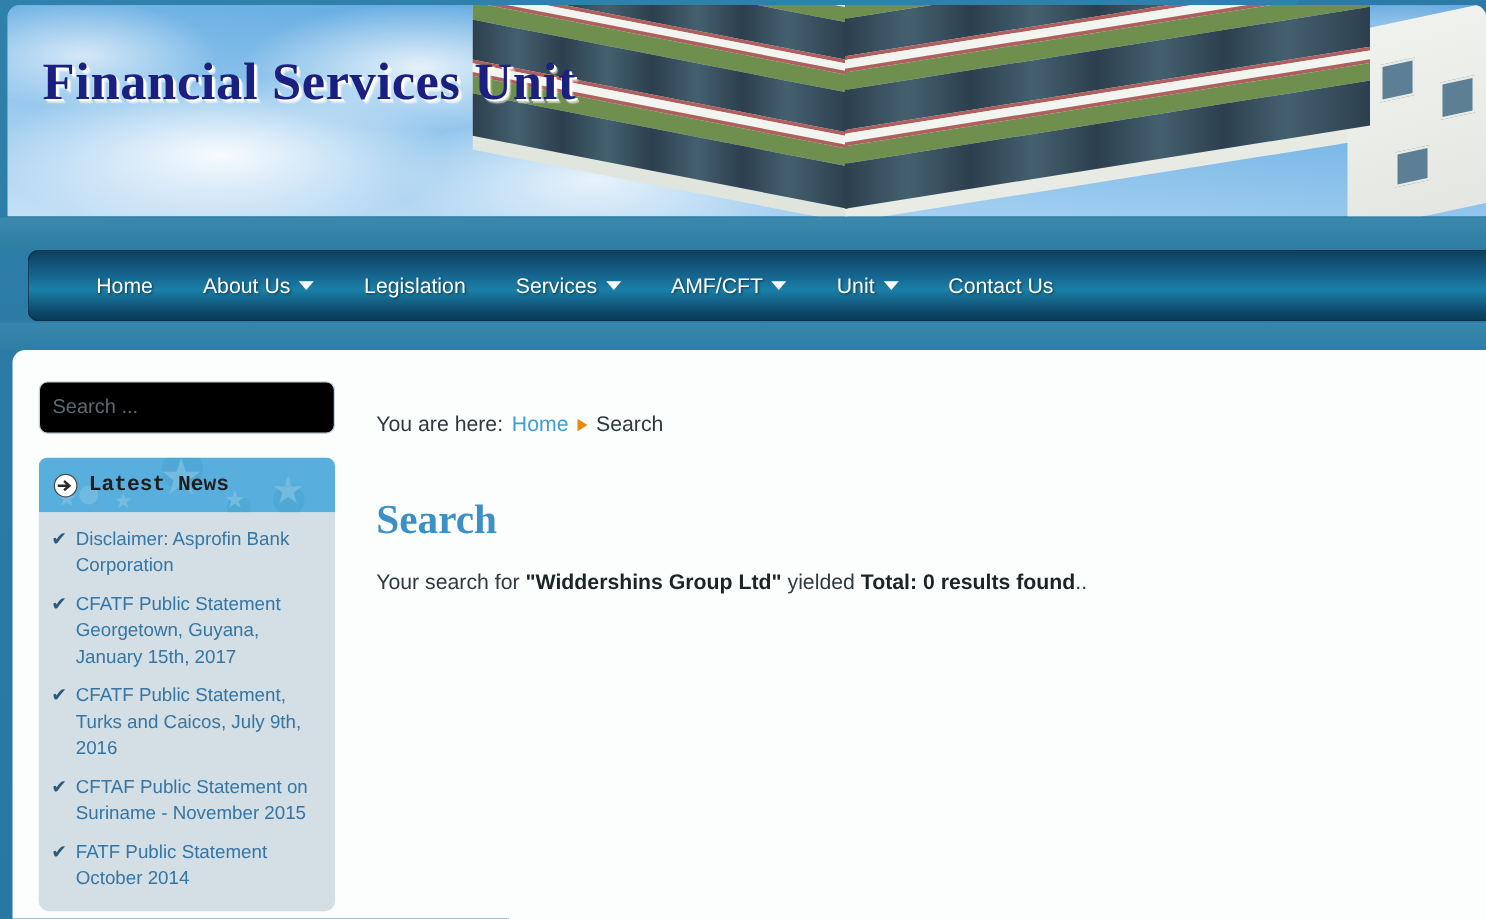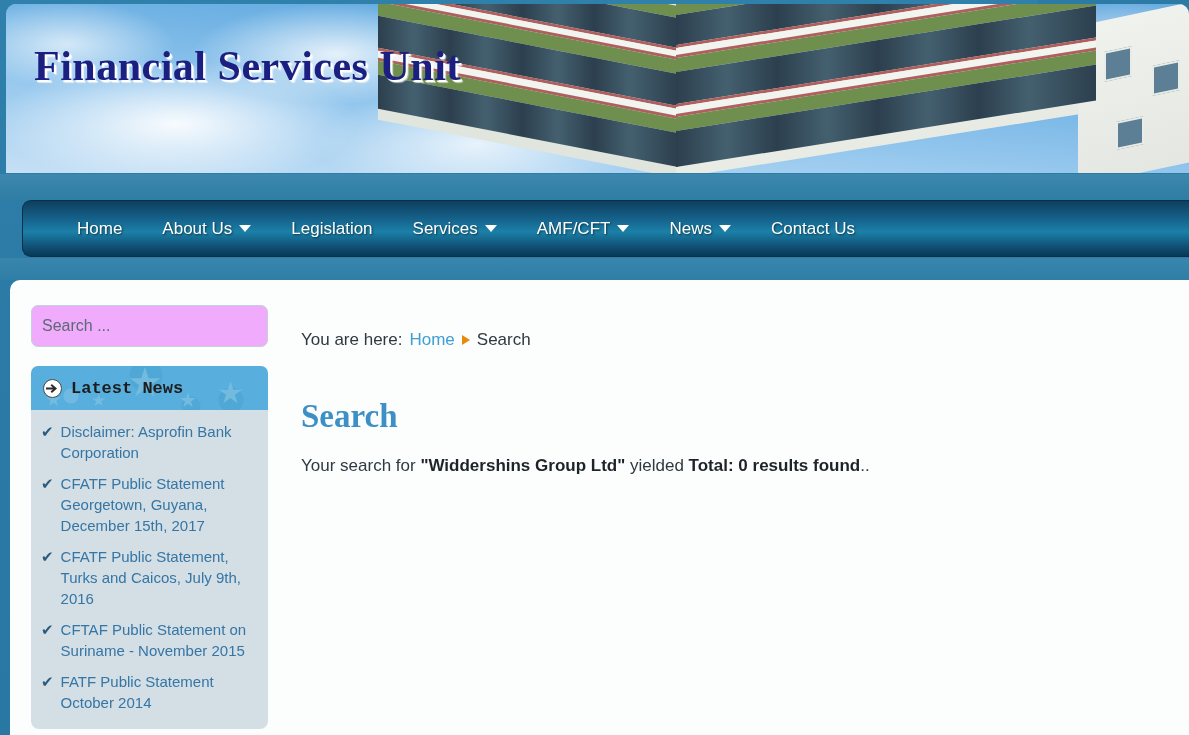--- a/index.html
+++ b/index.html
@@ -164,21 +164,21 @@
   
   .sidebar {
     position: absolute;
     left: 21px; top: 25px;
     width: 237px;
   }
   .search-box {
     width: 237px; height: 42px;
     border: 1px solid #c2d1da;
     border-radius: 7px;
-    background: #f0abfc;
+    background: #000000;
     padding: 0 10px;
     font-size: 16px;
     color: #5b6a73;
     font-family: "Liberation Sans", sans-serif;
     outline: none;
   }
   .search-box::placeholder { color: #5b6a73; opacity: 1; }
 
   .news-head {
     margin-top: 19px;
@@ -347,21 +347,21 @@
     </div>
     <div class="nav-item">
       <span>Services</span>
       <span class="caret"></span>
     </div>
     <div class="nav-item">
       <span>AMF/CFT</span>
       <span class="caret"></span>
     </div>
     <div class="nav-item">
-      <span>News</span>
+      <span>Unit</span>
       <span class="caret"></span>
     </div>
     <div class="nav-item">
       <span>Contact Us</span>
     </div>
   </div>
 
   <div class="nav-under"></div>
 
   <div class="content">
@@ -385,21 +385,21 @@
         <span class="news-head-label">Latest News</span>
       </div>
 
       <ul class="news-list">
         <li class="news-li">
           <span class="check">✔</span>
           <span class="news-link">Disclaimer: Asprofin Bank Corporation</span>
         </li>
         <li class="news-li">
           <span class="check">✔</span>
-          <span class="news-link">CFATF Public Statement Georgetown, Guyana, December 15th, 2017</span>
+          <span class="news-link">CFATF Public Statement Georgetown, Guyana, January 15th, 2017</span>
         </li>
         <li class="news-li">
           <span class="check">✔</span>
           <span class="news-link">CFATF Public Statement, Turks and Caicos, July 9th, 2016</span>
         </li>
         <li class="news-li">
           <span class="check">✔</span>
           <span class="news-link">CFTAF Public Statement on Suriname - November 2015</span>
         </li>
         <li class="news-li">

